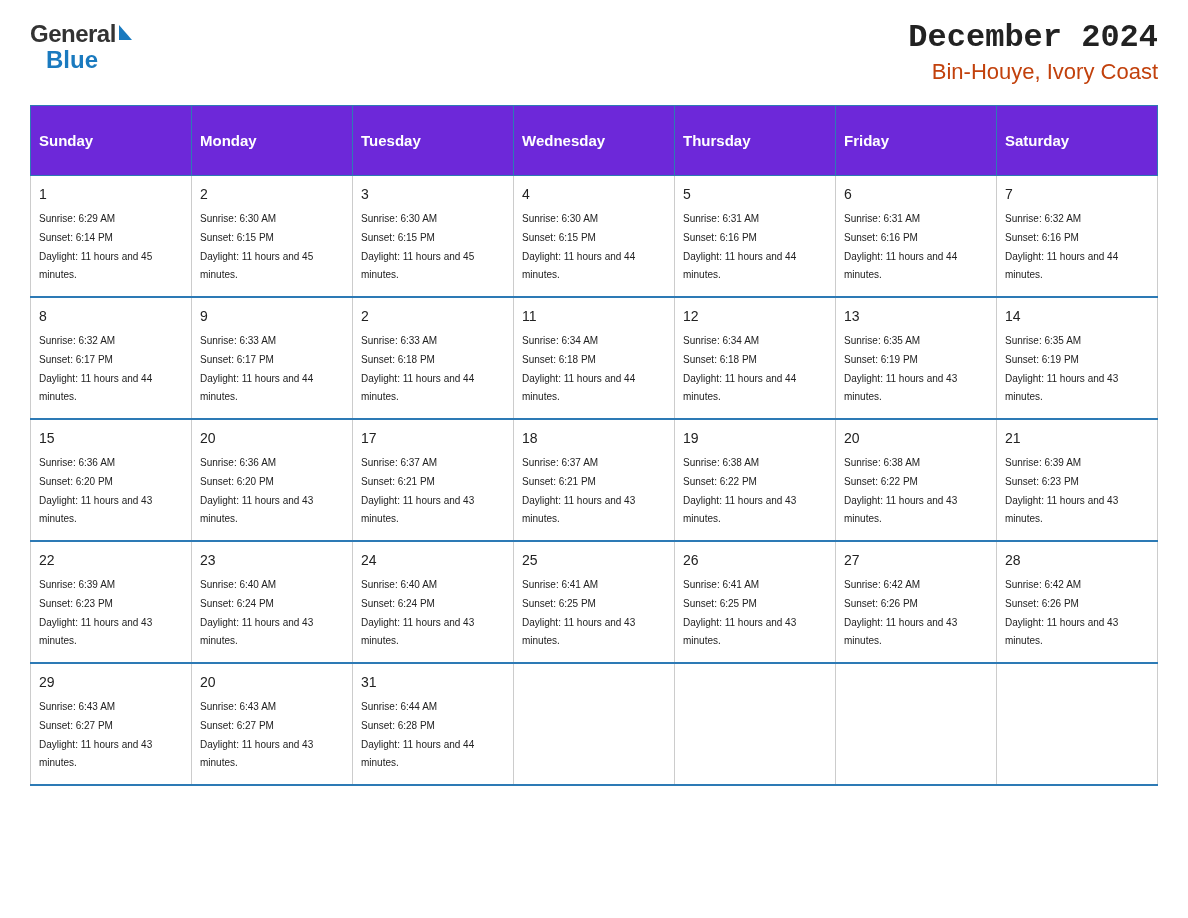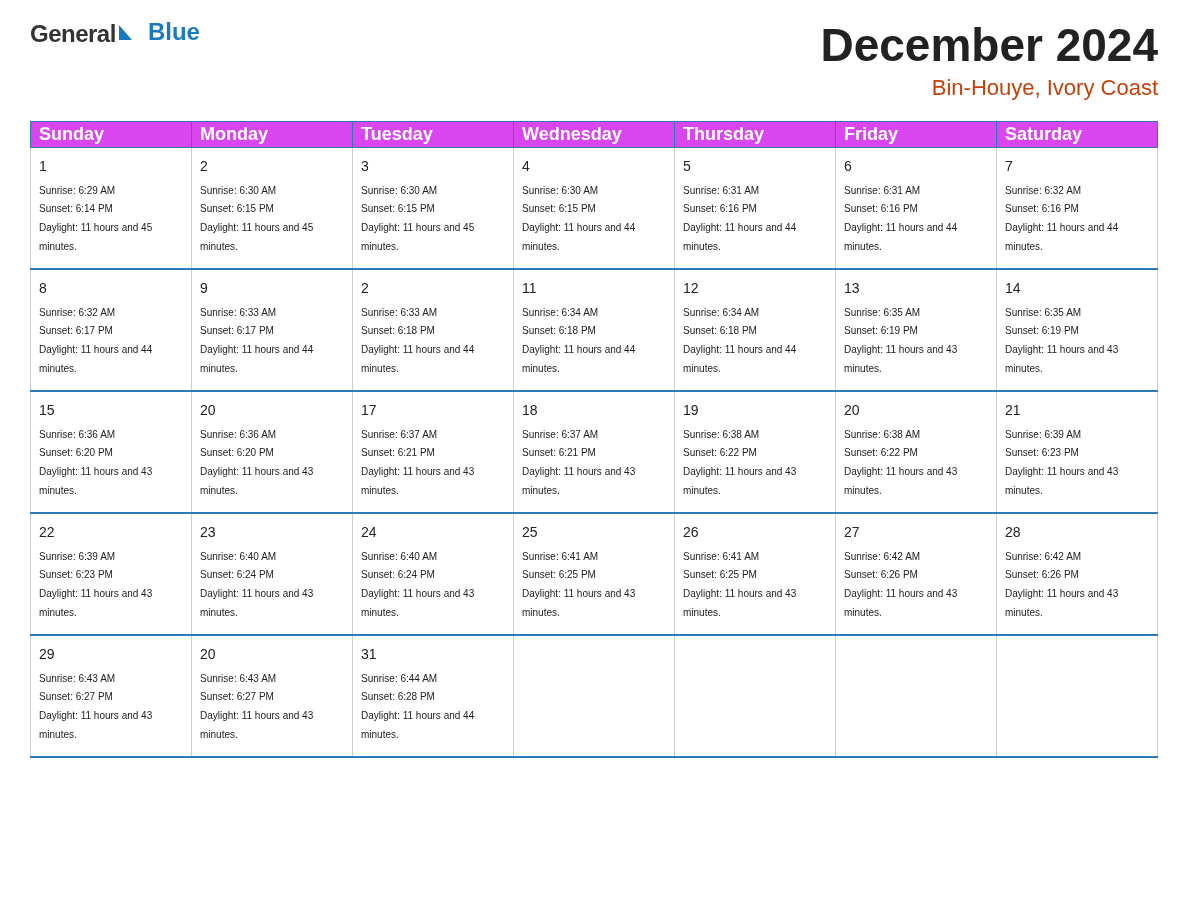--- a/index.html
+++ b/index.html
@@ -13,42 +13,43 @@
     .header {
       display: flex;
       justify-content: space-between;
       align-items: flex-start;
       margin-bottom: 20px;
     }
     .title-block {
       text-align: right;
     }
     .title-block h1 {
-      font-size: 46px;
+      font-size: 32px;
       font-weight: bold;
       color: #222;
       line-height: 1.1;
+      font-family: Liberation Mono, monospace;
     }
     .title-block h2 {
       font-size: 22px;
       font-weight: normal;
       color: #c2410c;
       margin-top: 4px;
     }
     table {
       width: 100%;
       border-collapse: collapse;
       table-layout: fixed;
     }
     thead th {
-      background-color: #d946ef;
+      background-color: #6d28d9;
       color: #fff;
-      font-size: 18px;
-      font-weight: bold;
-      padding: 2px 8px;
+      font-size: 15px;
+      font-weight: bold;
+      padding: 26px 8px;
       text-align: left;
       border: 1px solid #2d7ab5;
     }
     tbody td {
       vertical-align: top;
       padding: 8px 8px 12px 8px;
       border: 1px solid #ccc;
       font-size: 12.5px;
       color: #222;
       line-height: 1.5;
@@ -67,21 +68,21 @@
       font-size: 10px;
       color: #222;
       line-height: 1.55;
     }
     .empty-cell {
       background: #fff;
     }
     
     .logo-wrapper {
       display: flex;
-      flex-direction: row;
+      flex-direction: column;
       align-items: flex-start;
     }
     .logo-line1 {
       display: flex;
       align-items: center;
     }
     .general-text {
       font-size: 24px;
       font-weight: bold;
       color: #333;

